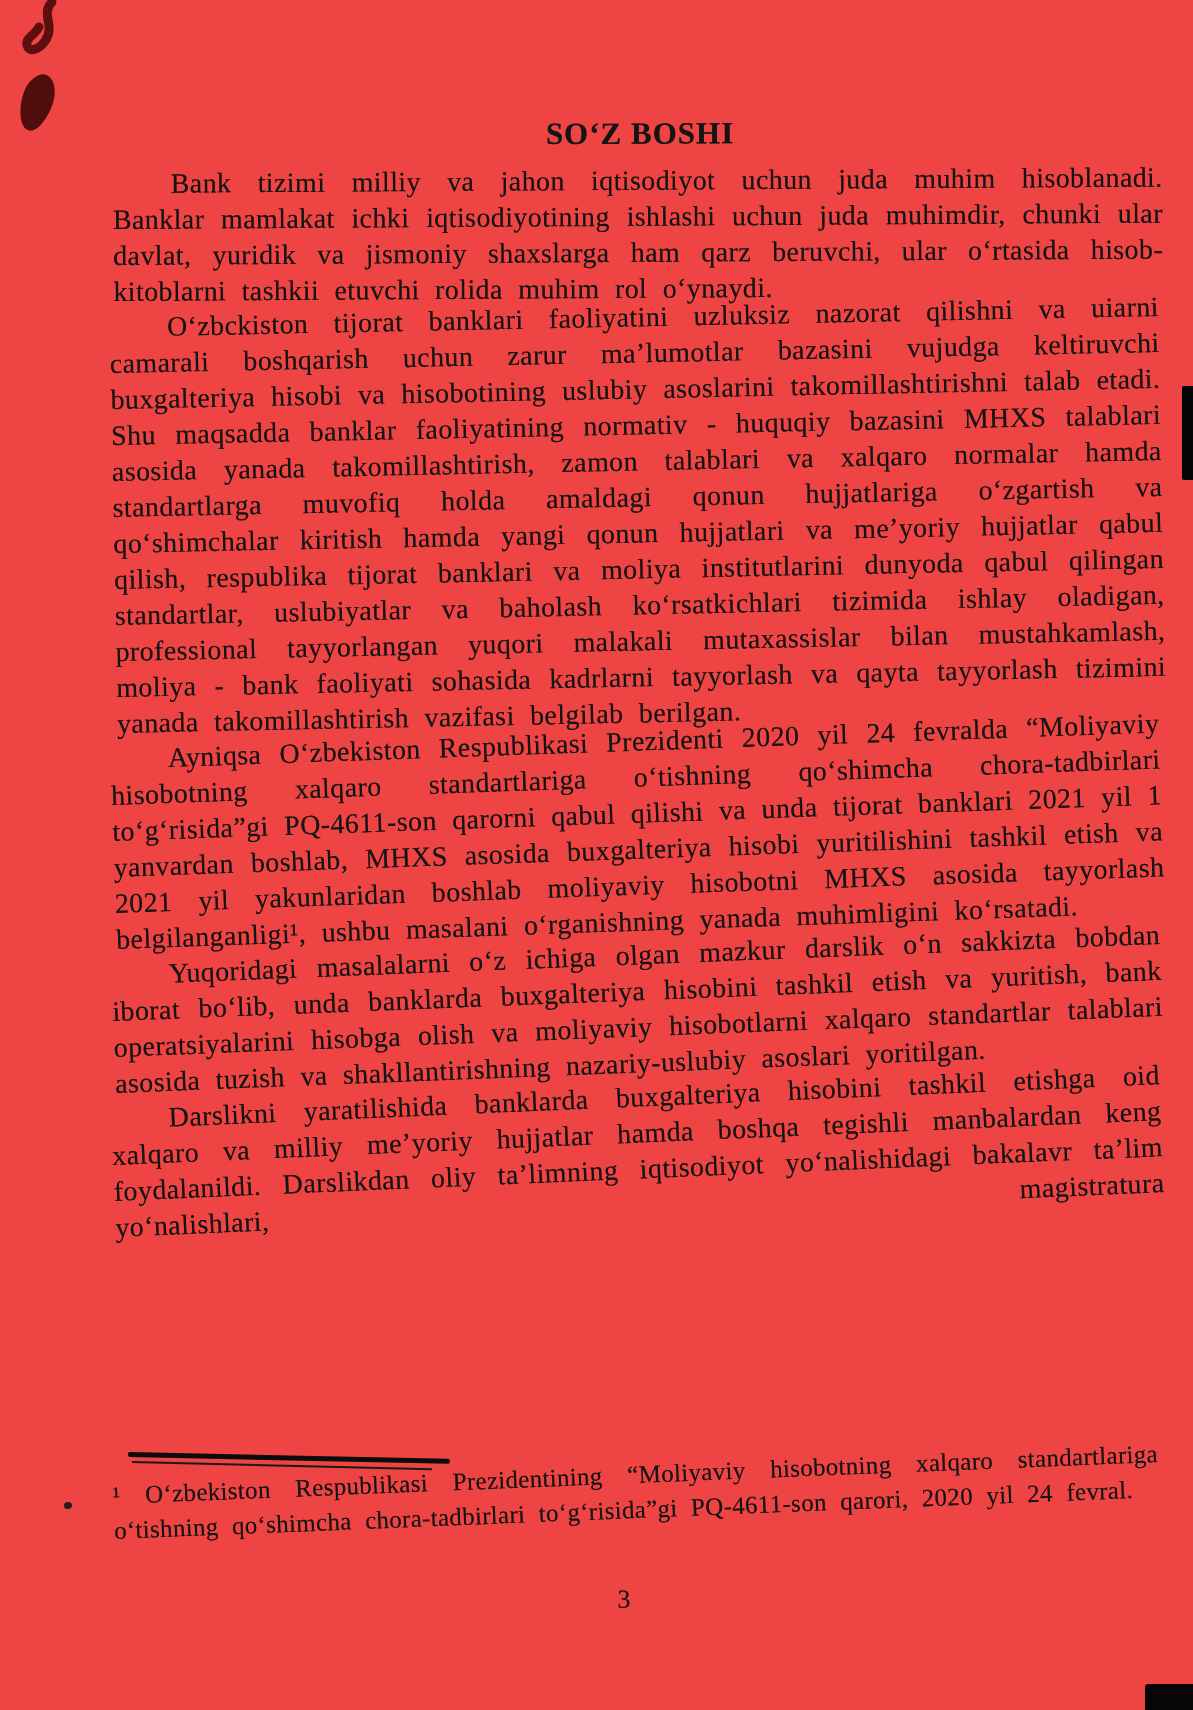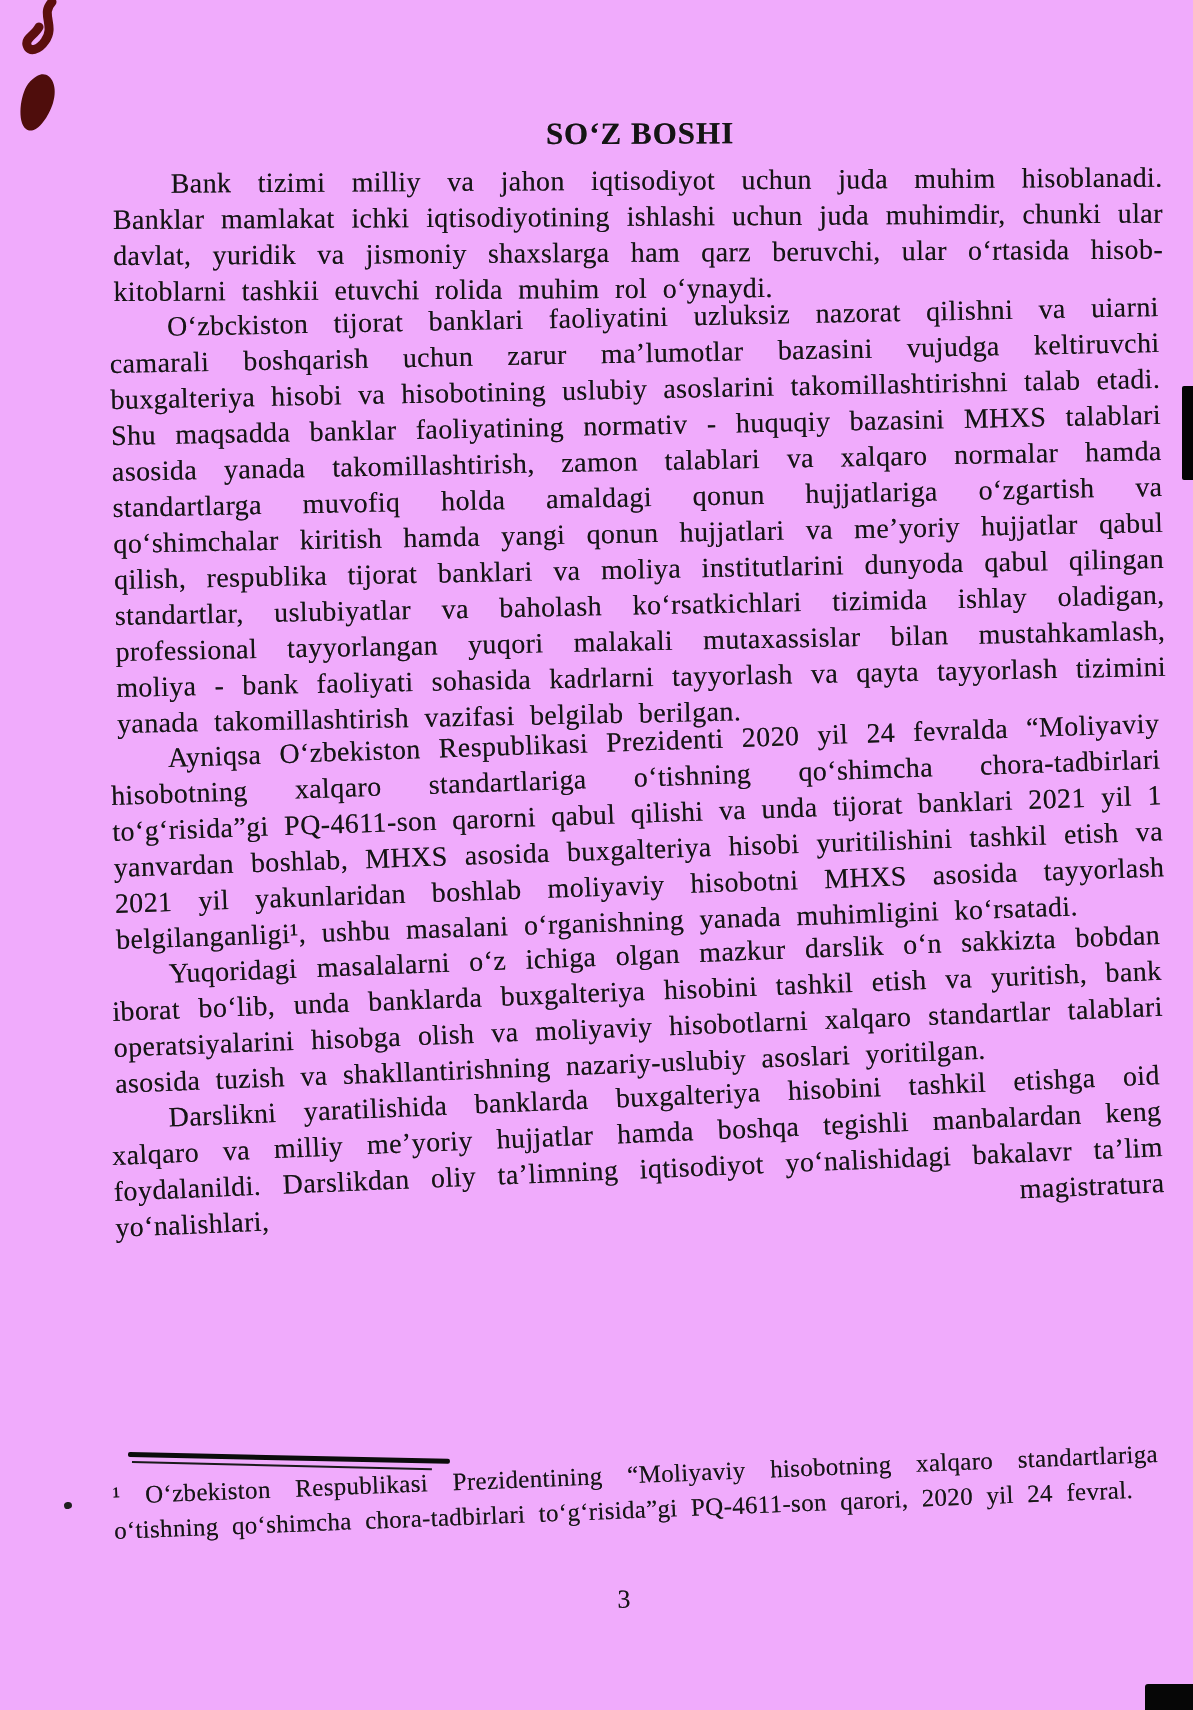--- a/index.html
+++ b/index.html
@@ -4,21 +4,21 @@
 <style>
   html,body{margin:0;padding:0;}
   body{
     width:1193px;height:1710px;
     background:#fbfbfa;
     font-family:"Liberation Serif", serif;
     color:#151515;
     position:relative;
     overflow:hidden;
   }
-  .page{position:absolute;inset:0;background:#f0abfc;}
+  .page{position:absolute;inset:0;background:#ef4444;}
 
   
   .ink{ text-shadow:0 0 0.6px rgba(15,15,15,0.55); }
 
   .title{
     position:absolute;top:118px;left:115px;width:1050px;
     text-align:center;font-weight:bold;font-size:31px;letter-spacing:1px;
     transform:rotate(-0.25deg);transform-origin:0 50%;
     white-space:nowrap;
   }

